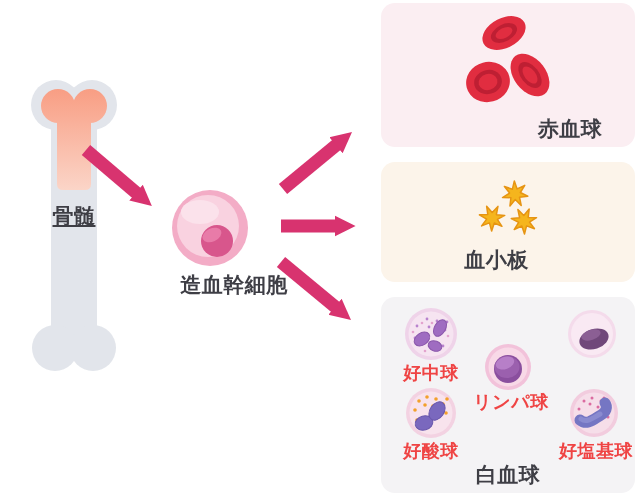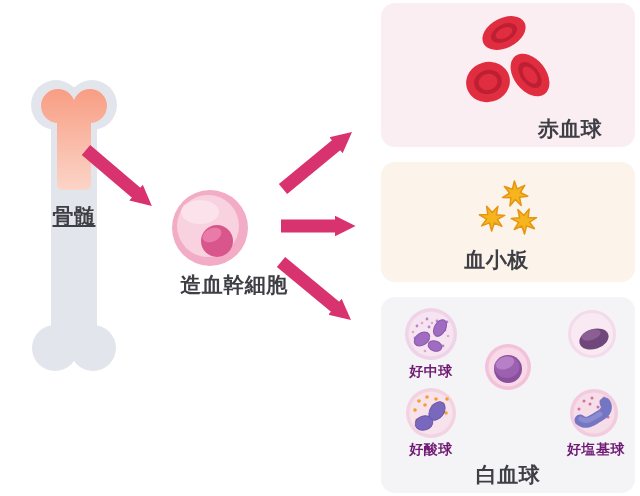--- a/index.html
+++ b/index.html
@@ -8,21 +8,21 @@
     overflow:hidden;font-family:"Liberation Sans",sans-serif;
   }
   .box{position:absolute;border-radius:14px;}
   #rbc-box{left:381px;top:3px;width:254px;height:144px;background:#FBEEF2;}
   #platelet-box{left:381px;top:162px;width:254px;height:120px;background:#FCF4EA;}
   #wbc-box{left:381px;top:297px;width:254px;height:196px;background:#F4F3F5;}
   svg.layer{position:absolute;left:0;top:0;pointer-events:none;}
   .lbl{position:absolute;font-weight:700;text-align:center;line-height:1.15;
        color:#3E3E45;letter-spacing:0.5px;white-space:nowrap;}
   .lbl.big{font-size:21px;}
-  .lbl.small{font-size:14px;color:#701a75;}
+  .lbl.small{font-size:18px;color:#ef4444;}
   #bone-label{left:34px;top:204px;width:80px;text-decoration:underline;}
   #stem-cell-label{left:146px;top:273px;width:120px;margin-left:28px;}
   #rbc-title{left:394px;top:117px;width:272px;padding-left:40px;}
   #platelet-title{left:381px;top:248px;width:231px;}
   #wbc-title{left:381px;top:463px;width:254px;}
   #neutrophil-label{left:388px;top:363px;width:86px;}
   #monocyte-label{left:551px;top:363px;width:86px;}
   #lymphocyte-label{left:461px;top:392px;width:100px;}
   #eosinophil-label{left:388px;top:441px;width:86px;}
   #basophil-label{left:550px;top:441px;width:92px;}
@@ -186,15 +186,16 @@
       <path d="M-13,6 C-7,10 -1,5 6,1" stroke="#8A8BD0" stroke-width="5" fill="none" stroke-linecap="round"></path>
     </g>
   </svg>
 
   <div class="lbl big" id="bone-label">骨髄</div>
   <div class="lbl big" id="stem-cell-label">造血幹細胞</div>
   <div class="lbl big" id="rbc-title">赤血球</div>
   <div class="lbl big" id="platelet-title">血小板</div>
   <div class="lbl big" id="wbc-title">白血球</div>
   <div class="lbl small" id="neutrophil-label">好中球</div>
+  <div class="lbl small" id="lymphocyte-label">リンパ球</div>
   <div class="lbl small" id="eosinophil-label">好酸球</div>
   <div class="lbl small" id="basophil-label">好塩基球</div>
 </div>
 
 </body></html>

